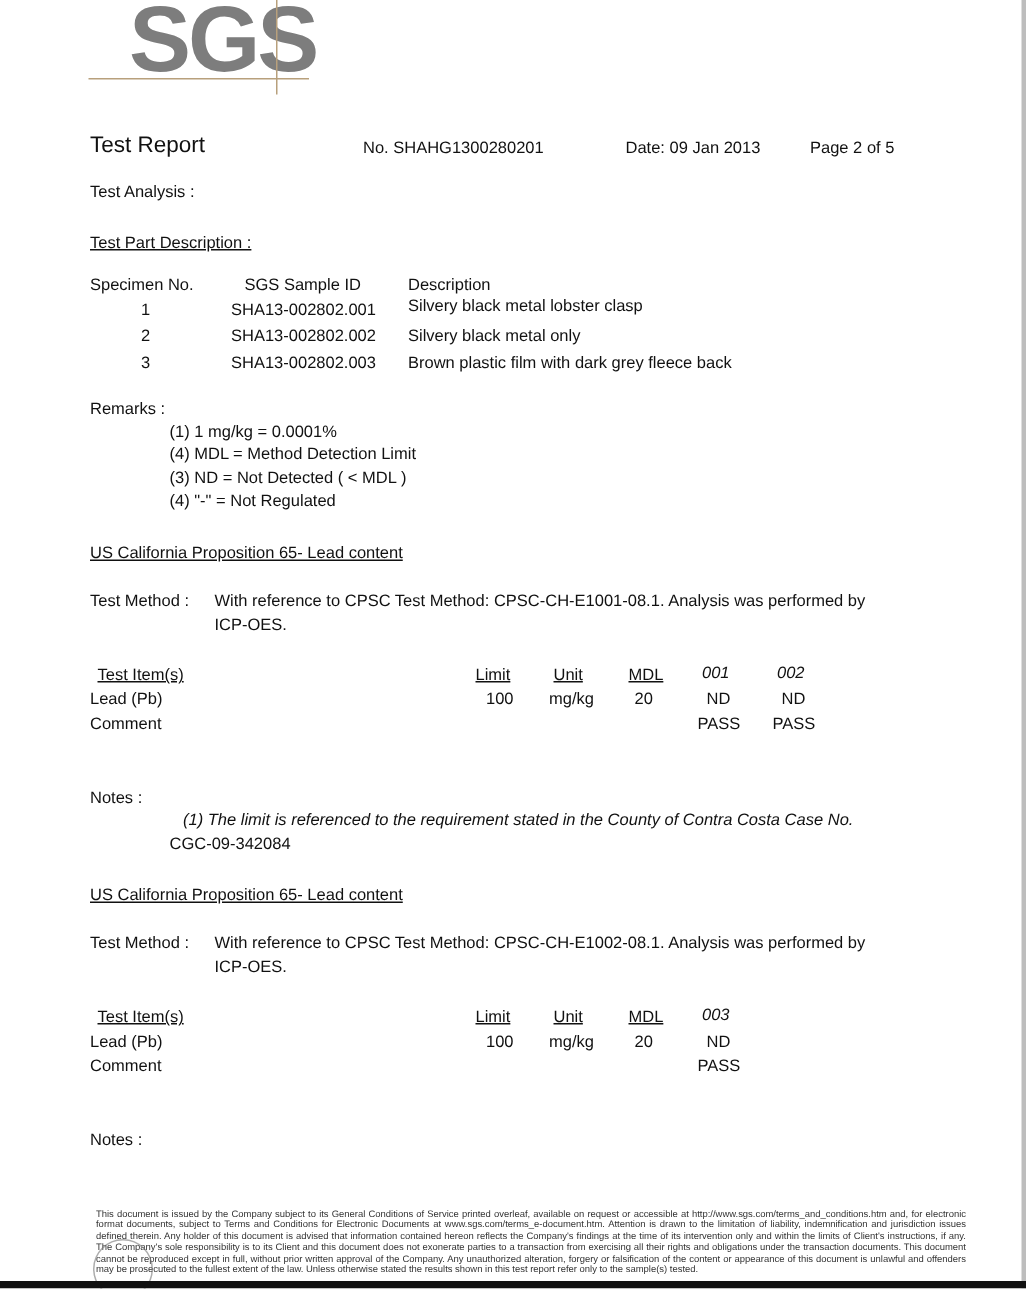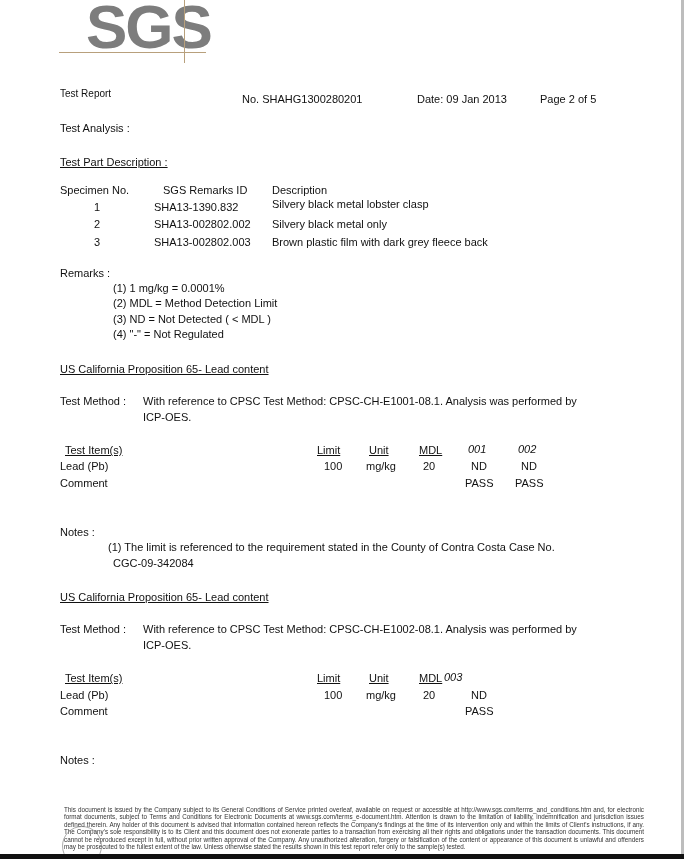--- a/index.html
+++ b/index.html
@@ -15,21 +15,21 @@
   .logo {
     position:absolute; left:86px; top:-4px;
     font-family:"Liberation Sans", sans-serif; font-weight:bold;
     font-size:62px; letter-spacing:-2px; color:#7d7d7d; transform:scaleX(1.0);
     line-height:1;
   }
   .logo-hline { position:absolute; left:59px; top:52px; width:147px; height:1px; background:#b8a07c; }
   .logo-vline { position:absolute; left:184px; top:0; width:1px; height:63px; background:#b8a07c; }
   .right-edge { position:absolute; left:681px; top:0; width:3px; height:859px; background:#bdbdbd; }
   .bottom-band { position:absolute; left:0; top:854px; width:684px; height:5px; background:#111; }
-  .title { font-size:10px; }
+  .title { font-size:15px; }
   .footer {
     position:absolute; left:64px; top:806px; width:580px;
     font-size:6.3px; line-height:7.4px; color:#333; text-align:justify;
   }
   .stamp {
     position:absolute; left:62px; top:826px; width:38px; height:38px;
     border-radius:50%; border:1px solid #777; opacity:.6;
   }
 </style>
 </head>
@@ -43,43 +43,43 @@
 <div class="abs t11" style="left:242px;top:93px;">No. SHAHG1300280201</div>
 <div class="abs t11" style="left:417px;top:93px;text-align:center;">Date: 09 Jan 2013</div>
 <div class="abs t11" style="left:540px;top:93px;">Page 2 of 5</div>
 
 <div class="abs t11" style="left:60px;top:122px;">Test Analysis :</div>
 
 <div class="abs t11 u" style="left:60px;top:156px;">Test Part Description :</div>
 
 <div>
   <div class="abs t11" style="left:60px;top:184px;">Specimen No.</div>
-  <div class="abs t11" style="left:163px;top:184px;">SGS Remarks ID</div>
+  <div class="abs t11" style="left:163px;top:184px;">SGS Sample ID</div>
   <div class="abs t11" style="left:272px;top:184px;">Description</div>
 
   <div>
     <div class="abs t11" style="left:94px;top:201px;">1</div>
-    <div class="abs t11" style="left:154px;top:201px;">SHA13-1390.832</div>
+    <div class="abs t11" style="left:154px;top:201px;">SHA13-002802.001</div>
     <div class="abs t11" style="left:272px;top:198px;text-align:center;">Silvery black metal lobster clasp</div>
   </div>
   <div>
     <div class="abs t11" style="left:94px;top:218px;">2</div>
     <div class="abs t11" style="left:154px;top:218px;">SHA13-002802.002</div>
     <div class="abs t11" style="left:272px;top:218px;">Silvery black metal only</div>
   </div>
   <div>
     <div class="abs t11" style="left:94px;top:236px;">3</div>
     <div class="abs t11" style="left:154px;top:236px;">SHA13-002802.003</div>
     <div class="abs t11" style="left:272px;top:236px;">Brown plastic film with dark grey fleece back</div>
   </div>
 </div>
 
 <div class="abs t11" style="left:60px;top:267px;">Remarks :</div>
 <div class="abs t11" style="left:113px;top:282px;">(1) 1 mg/kg = 0.0001%</div>
-<div class="abs t11" style="left:113px;top:297px;">(2) MDL = Method Detection Limit</div>
+<div class="abs t11" style="left:113px;top:297px;">(4) MDL = Method Detection Limit</div>
 <div class="abs t11" style="left:113px;top:313px;">(3) ND = Not Detected ( &lt; MDL )</div>
 <div class="abs t11" style="left:113px;top:328px;">(4) "-" = Not Regulated</div>
 
 <div>
   <div class="abs t11 u" style="left:60px;top:363px;">US California Proposition 65- Lead content</div>
   <div class="abs t11" style="left:60px;top:395px;">Test Method :</div>
   <div class="abs t11" style="left:143px;top:395px;">With reference to CPSC Test Method: CPSC-CH-E1001-08.1. Analysis was performed by</div>
   <div class="abs t11" style="left:143px;top:411px;">ICP-OES.</div>
 
   <div class="abs t11 u" style="left:65px;top:444px;">Test Item(s)</div>
@@ -97,35 +97,35 @@
     <div class="abs t11" style="left:471px;top:460px;">ND</div>
     <div class="abs t11" style="left:521px;top:460px;">ND</div>
   </div>
   <div>
     <div class="abs t11" style="left:60px;top:477px;">Comment</div>
     <div class="abs t11" style="left:465px;top:477px;">PASS</div>
     <div class="abs t11" style="left:515px;top:477px;">PASS</div>
   </div>
 
   <div class="abs t11" style="left:60px;top:526px;">Notes :</div>
-  <div class="abs t11" style="left:108px;top:541px;">(1) The limit is referenced to the requirement stated in the County of Contra Costa Case No.</div>
+  <div class="abs t11" style="left:122px;top:541px;font-style:italic;">(1) The limit is referenced to the requirement stated in the County of Contra Costa Case No.</div>
   <div class="abs t11" style="left:113px;top:557px;">CGC-09-342084</div>
 </div>
 
 <div>
   <div class="abs t11 u" style="left:60px;top:591px;">US California Proposition 65- Lead content</div>
   <div class="abs t11" style="left:60px;top:623px;">Test Method :</div>
   <div class="abs t11" style="left:143px;top:623px;">With reference to CPSC Test Method: CPSC-CH-E1002-08.1. Analysis was performed by</div>
   <div class="abs t11" style="left:143px;top:639px;">ICP-OES.</div>
 
   <div class="abs t11 u" style="left:65px;top:672px;">Test Item(s)</div>
   <div class="abs t11 u" style="left:317px;top:672px;">Limit</div>
   <div class="abs t11 u" style="left:369px;top:672px;">Unit</div>
   <div class="abs t11 u" style="left:419px;top:672px;">MDL</div>
-  <div class="abs t11 ui" style="left:444px;top:671px;">003</div>
+  <div class="abs t11 ui" style="left:468px;top:671px;">003</div>
 
   <div>
     <div class="abs t11" style="left:60px;top:689px;">Lead (Pb)</div>
     <div class="abs t11" style="left:324px;top:689px;">100</div>
     <div class="abs t11" style="left:366px;top:689px;">mg/kg</div>
     <div class="abs t11" style="left:423px;top:689px;">20</div>
     <div class="abs t11" style="left:471px;top:689px;">ND</div>
   </div>
   <div>
     <div class="abs t11" style="left:60px;top:705px;">Comment</div>

